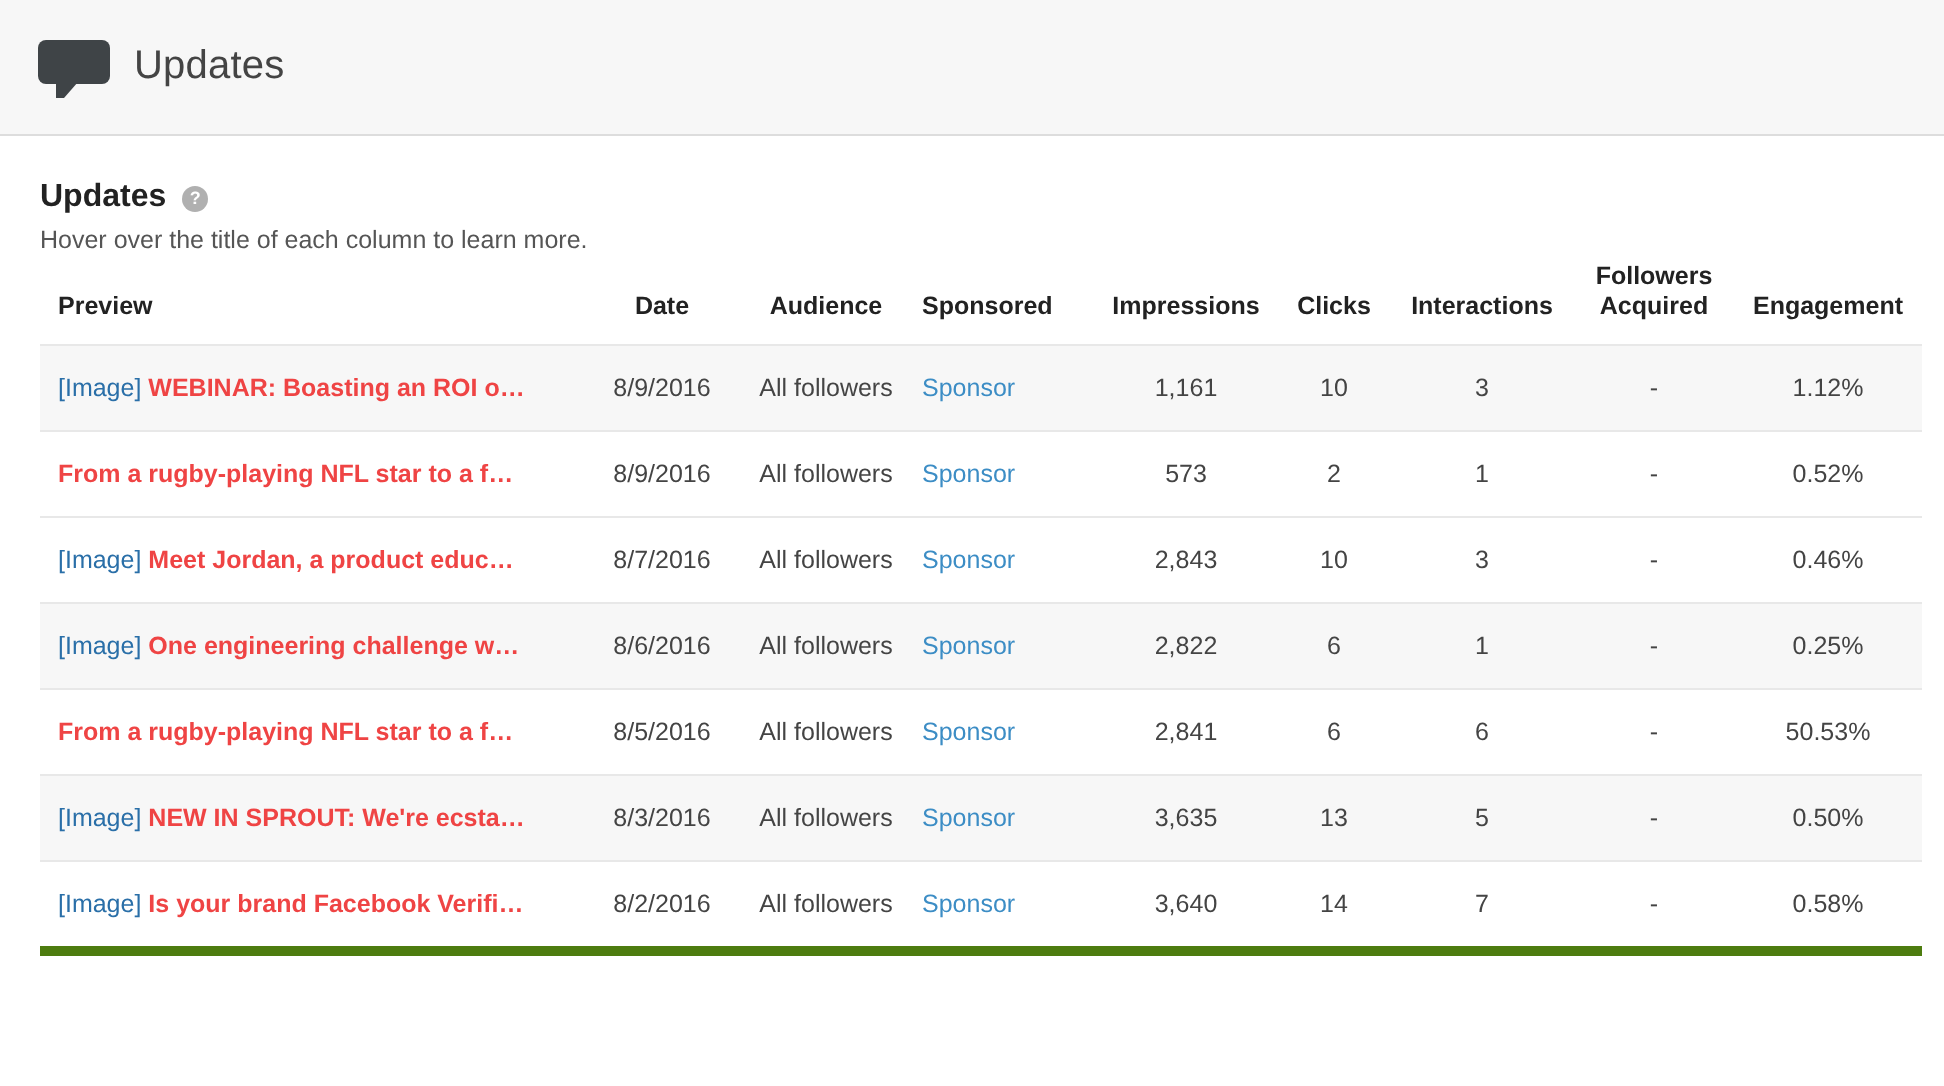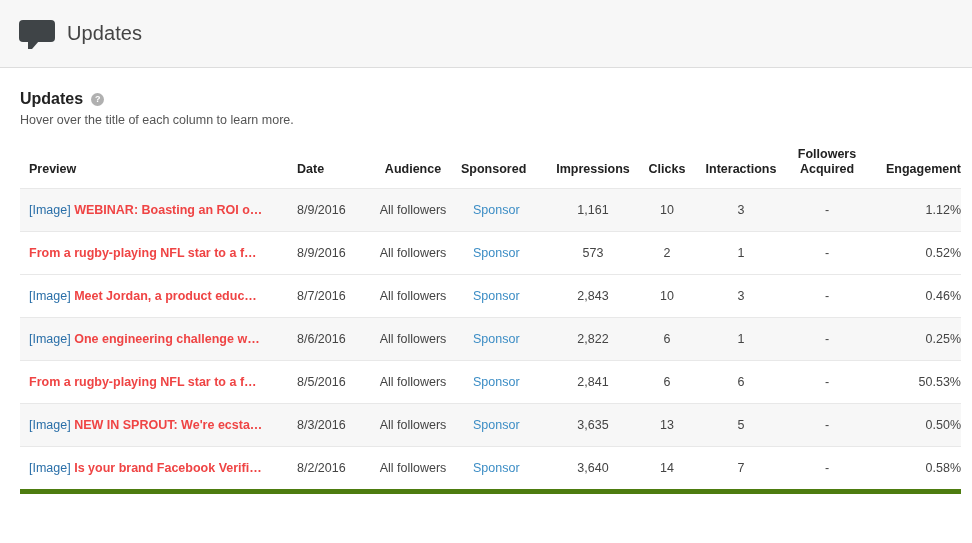--- a/index.html
+++ b/index.html
@@ -84,21 +84,21 @@
     font-weight: bold;
     line-height: 13px;
     text-align: center;
     display: inline-block;
     cursor: pointer;
     user-select: none;
   }
   .section-subtitle {
     font-size: 12.5px;
     color: #555555;
-    margin-bottom: 20px;
+    margin-bottom: 4px;
   }
 
   
   table.updates-table {
     border-collapse: collapse;
     width: 932px;
     table-layout: fixed;
   }
   table.updates-table th {
     font-size: 12.5px;
@@ -118,28 +118,28 @@
   }
   tbody tr:last-child td {
     border-bottom: 5px solid #4d7c0f;
   }
   tbody tr.alt td {
     background: #f7f7f7;
   }
 
   
   .col-preview   { width: 268px; text-align: left; padding-left: 9px !important; }
-  .col-date      { width: 68px;  text-align: left; }
+  .col-date      { width: 68px;  text-align: center; }
   .col-audience  { width: 96px;  text-align: center; }
   .col-sponsored { width: 86px;  text-align: left; }
   .col-impr      { width: 92px;  text-align: center; }
   .col-clicks    { width: 56px;  text-align: center; }
   .col-inter     { width: 92px;  text-align: center; }
   .col-foll      { width: 80px;  text-align: center; }
-  .col-engage    { width: 94px;  text-align: right; }
+  .col-engage    { width: 94px;  text-align: center; }
 
   th.col-foll { line-height: 15px; }
 
   
   .preview-link {
     color: #1f6aa5;
     text-decoration: none;
     font-size: 12.5px;
     cursor: pointer;
     white-space: nowrap;
@@ -150,21 +150,20 @@
   }
   .preview-title {
     font-weight: bold;
     color: #ef4444;
   }
   .sponsor-link {
     color: #3c8dc5;
     text-decoration: none;
     font-size: 12.5px;
     cursor: pointer;
-    margin-left: 12px;
   }
   .dash { color: #555555; }
 </style>
 </head>
 <body>
 
 <div class="app-header">
   <div class="app-header-icon">
     <div class="bubble"></div>
     <div class="tail"></div>

